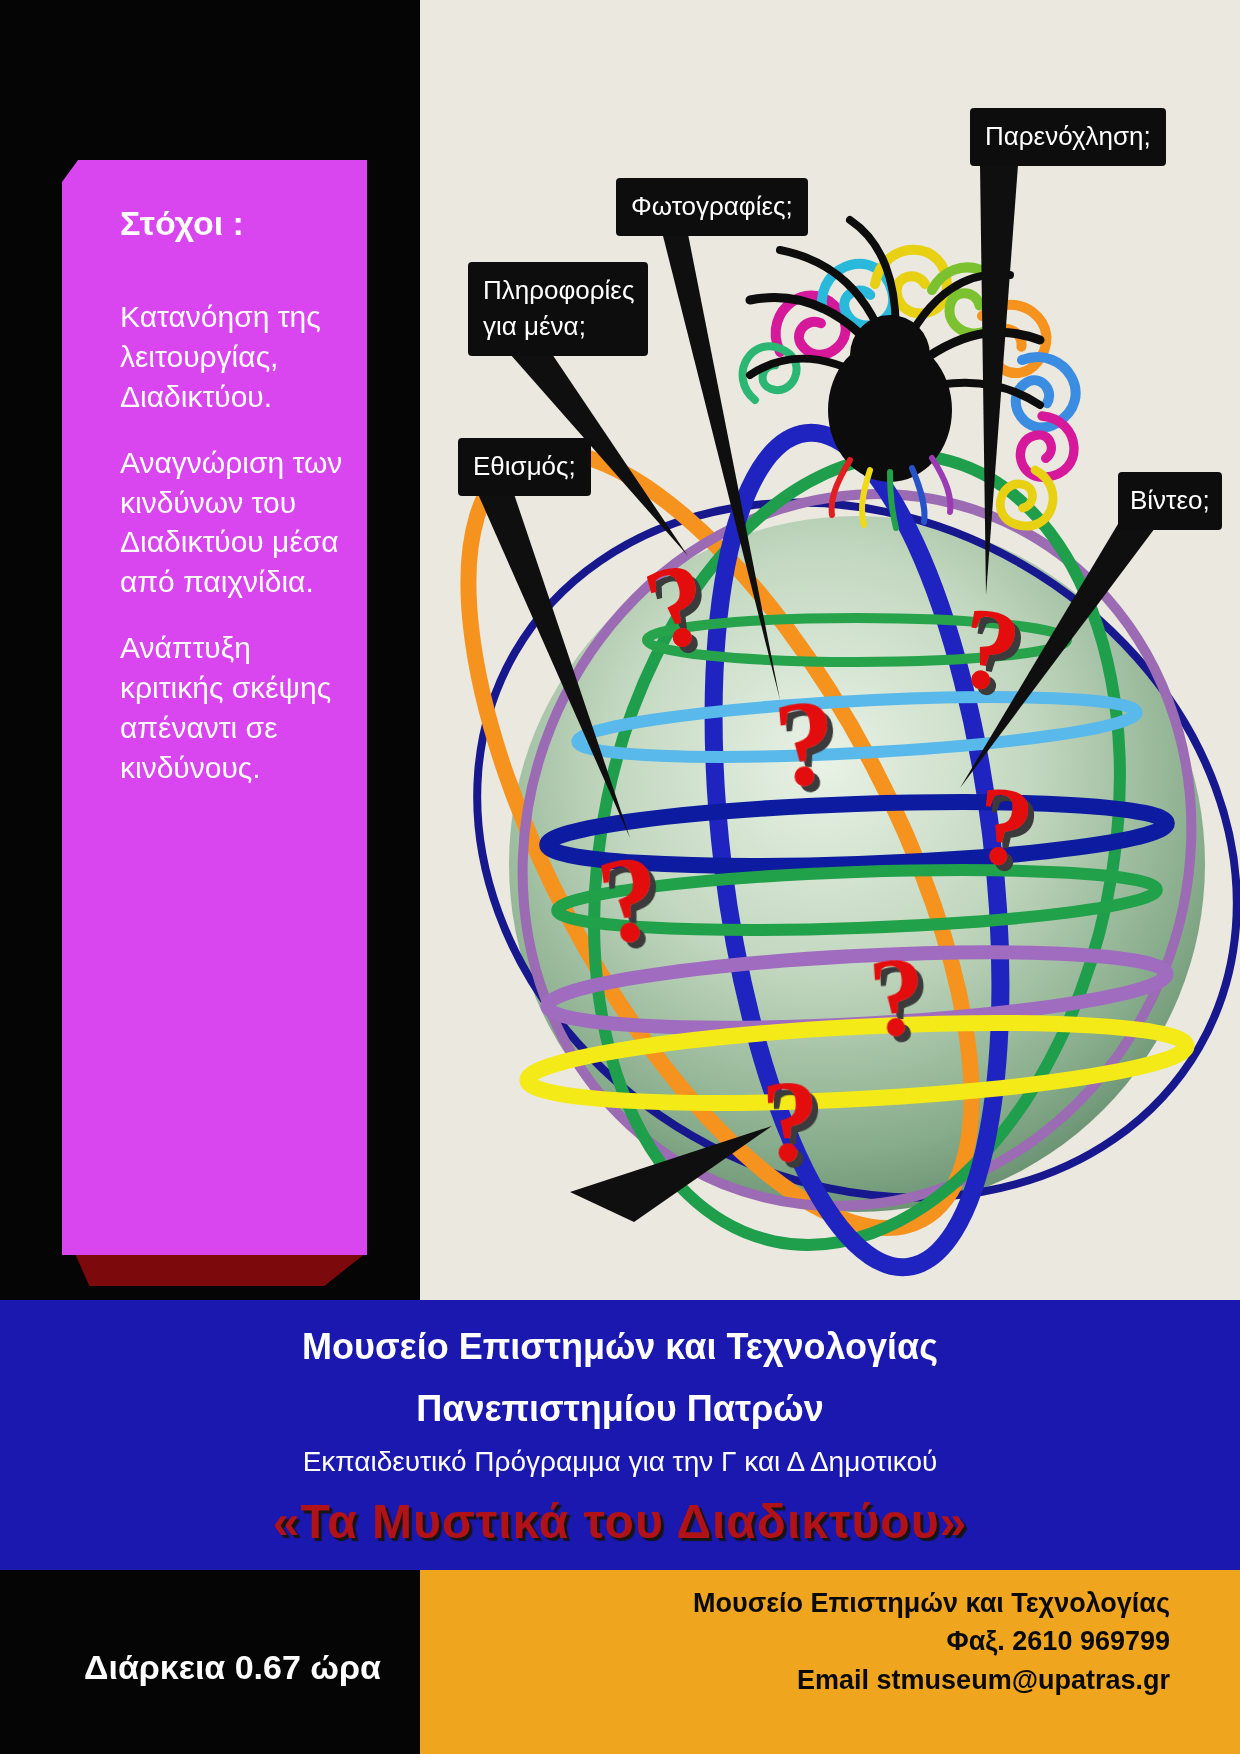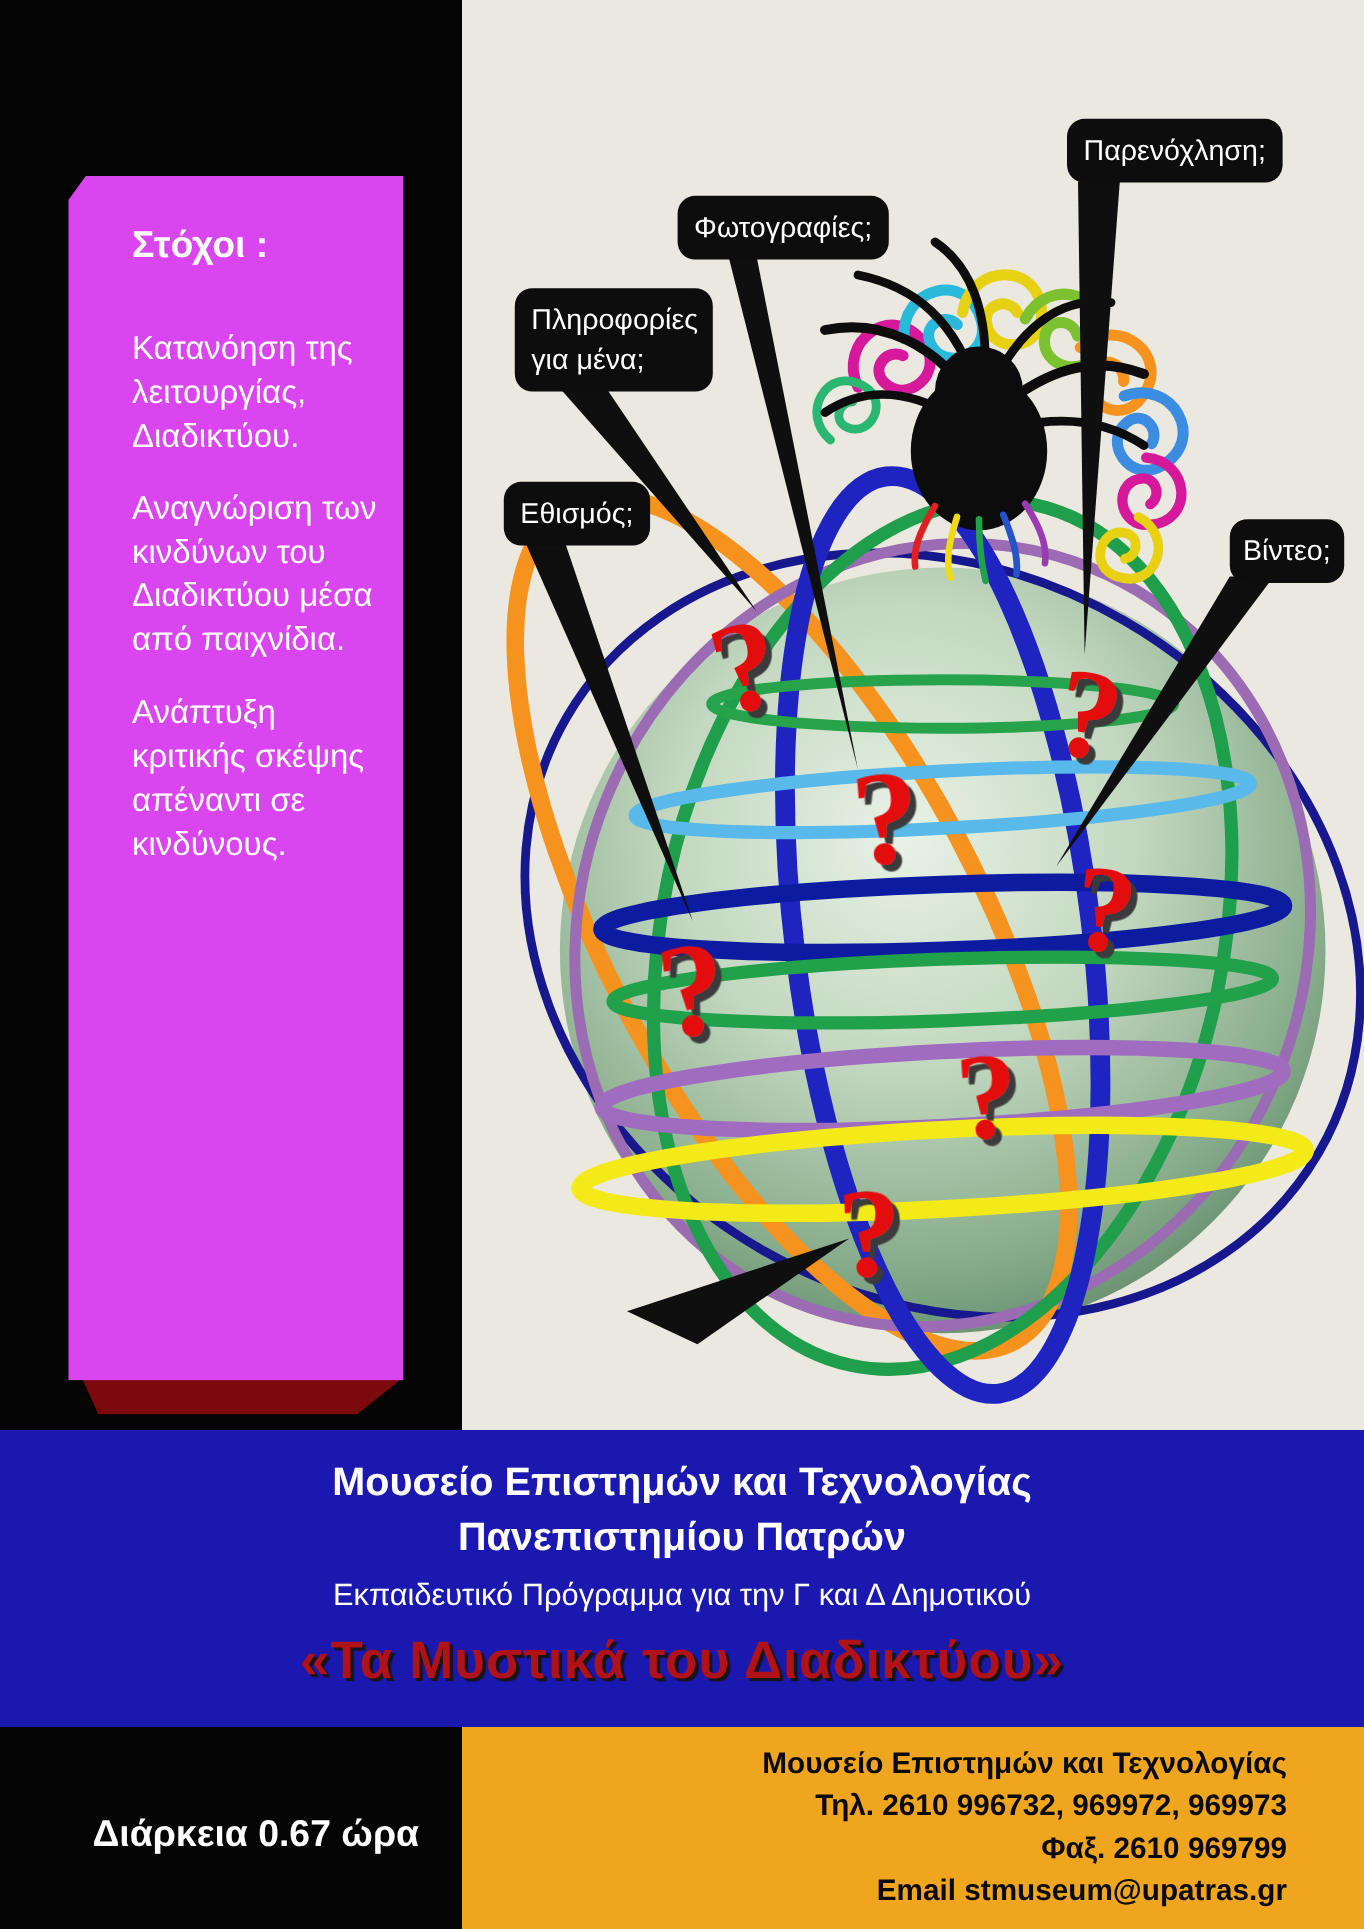--- a/index.html
+++ b/index.html
@@ -21,38 +21,38 @@
   }
   .ribbon-shadow{
     position:absolute;left:62px;top:1252px;width:305px;height:34px;
     background:#7c0a0c;clip-path:polygon(4% 0,100% 0,86% 100%,9% 100%);z-index:1;
   }
   .goal-heading{font-size:34px;font-weight:bold;margin:0 0 54px 0;}
   .goal-item{font-size:30px;line-height:1.33;margin:0 0 26px 0;}
 
   
   .bubble{
-    position:absolute;background:#0d0d0d;color:#fff;border-radius:16px;
+    position:absolute;background:#0d0d0d;color:#fff;border-radius:4px;
     padding:11px 15px;font-size:26px;line-height:1.38;z-index:3;
   }
   .nowrap{white-space:nowrap;}
   #bubble-info{left:468px;top:262px;width:150px;}
   #bubble-photos{left:616px;top:178px;}
   #bubble-harassment{left:970px;top:108px;}
   #bubble-addiction{left:458px;top:438px;}
   #bubble-video{left:1118px;top:472px;padding:11px 12px;}
   #bubble-device{left:470px;top:1182px;width:158px;font-size:24px;line-height:1.35;padding:10px 14px;}
 
   
   .banner{
     position:absolute;left:0;top:1300px;width:1240px;height:270px;
     background:#1a18ae;color:#fff;text-align:center;z-index:4;
   }
   .banner-line1{font-size:36px;font-weight:bold;margin-top:26px;}
-  .banner-line2{font-size:36px;font-weight:bold;margin-top:8px;}
+  .banner-line2{font-size:36px;font-weight:bold;margin-top:20px;}
   .banner-sub{font-size:28px;margin-top:16px;}
   .banner-title{
     font-size:48px;font-weight:bold;color:#b01217;margin-top:16px;
     letter-spacing:1px;text-shadow:3px 3px 1px #151515;
   }
 
   
   .duration{position:absolute;left:84px;top:1648px;color:#fff;font-size:34px;font-weight:bold;z-index:4;}
   .contact{
     position:absolute;left:420px;top:1570px;width:820px;height:184px;
@@ -168,18 +168,17 @@
   <div class="banner">
     <div class="banner-line1">Μουσείο  Επιστημών και Τεχνολογίας</div>
     <div class="banner-line2">Πανεπιστημίου Πατρών</div>
     <div class="banner-sub">Εκπαιδευτικό Πρόγραμμα για την Γ και Δ Δημοτικού</div>
     <div class="banner-title">«Τα Μυστικά του Διαδικτύου»</div>
   </div>
 
   <div class="duration">Διάρκεια  0.67 ώρα</div>
   <div class="contact">
     <div>Μουσείο Επιστημών και Τεχνολογίας</div>
-    <div>Τηλ. 2610 996732, 969972, 969973</div>
     <div>Φαξ. 2610 969799</div>
     <div>Email stmuseum@upatras.gr</div>
   </div>
 
 </div>
 
 </body></html>

